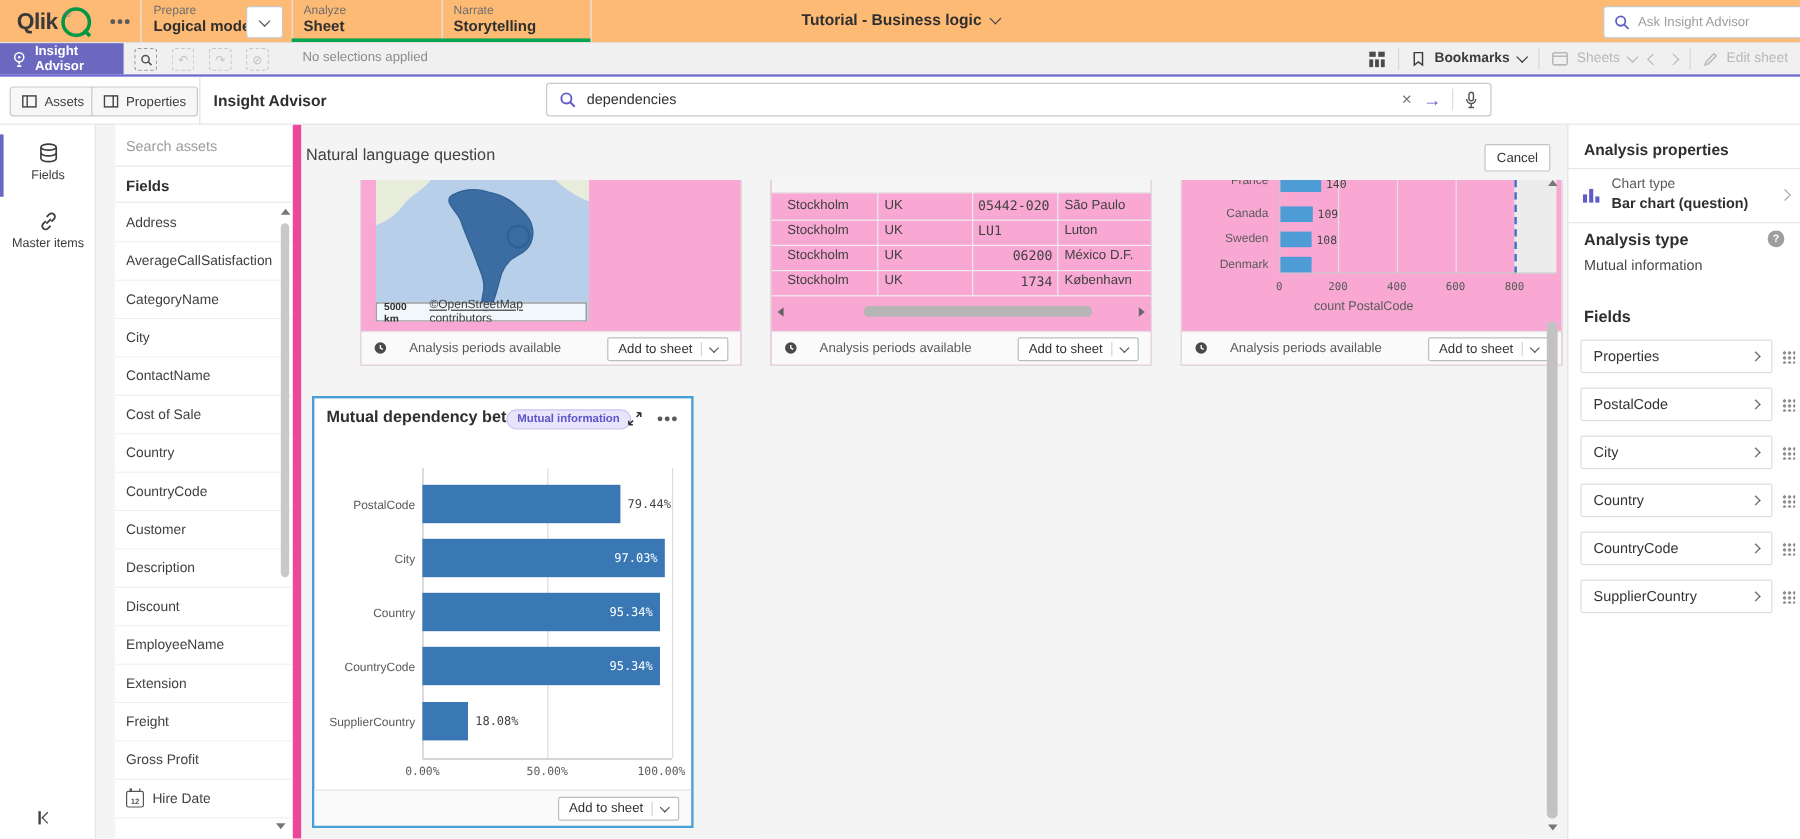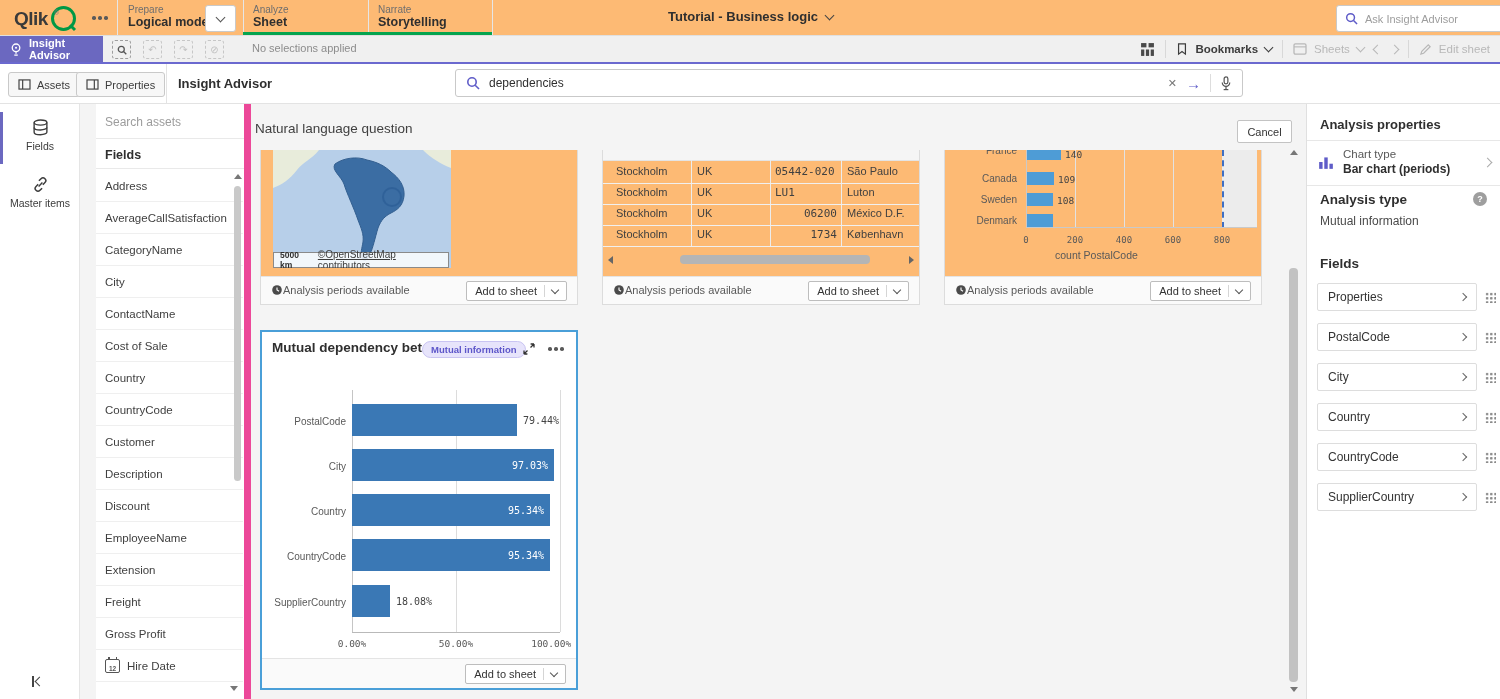--- a/index.html
+++ b/index.html
@@ -68,23 +68,23 @@
   .tri{width:0;height:0;}
   .tri.up{border-left:4px solid transparent;border-right:4px solid transparent;border-bottom:5px solid #777;}
   .tri.down{border-left:4px solid transparent;border-right:4px solid transparent;border-top:5px solid #777;}
   .tri.left{border-top:4px solid transparent;border-bottom:4px solid transparent;border-right:5px solid #666;}
   .tri.rightt{border-top:4px solid transparent;border-bottom:4px solid transparent;border-left:5px solid #666;}
   .collapse-ic{position:absolute;left:32px;bottom:12px;display:flex;align-items:center;color:#444;}
   .collapse-ic .bar{width:2px;height:11px;background:#444;margin-right:2px;}
   
   .nlq-title{left:255px;top:121px;font-size:13.5px;color:#404040;}
   .cancel-btn{left:1237px;top:120px;width:55px;height:23px;background:#fff;border:1px solid #c3c3c3;border-radius:2px;display:flex;align-items:center;justify-content:center;font-size:11px;color:#333;box-sizing:border-box;}
-  .card{background:#fdba74;border:1px solid #dcdcdc;border-top:none;box-sizing:border-box;overflow:hidden;}
+  .card{background:#f9a8d4;border:1px solid #dcdcdc;border-top:none;box-sizing:border-box;overflow:hidden;margin-left:40px;}
   .card-footer{position:absolute;left:0;bottom:0;width:100%;height:28px;background:#fafafa;border-top:1px solid #e4e4e4;box-sizing:border-box;}
-  .ap-note{position:absolute;left:10px;top:7px;display:flex;align-items:center;gap:0;font-size:11px;color:#595959;}
+  .ap-note{position:absolute;left:10px;top:7px;display:flex;align-items:center;gap:18px;font-size:11px;color:#595959;}
   .add-btn{position:absolute;right:10px;top:4px;height:20px;background:#fff;border:1px solid #bdbdbd;border-radius:2px;display:flex;align-items:center;gap:7px;padding:0 8px;font-size:11px;color:#333;box-sizing:border-box;}
   .add-btn .chev{width:5px;height:5px;color:#555;}
   
   .t-row{position:absolute;left:0;width:316px;height:21px;border-bottom:1px solid #f0f0f0;font-size:11px;color:#404040;}
   .t-row .c{position:absolute;top:3px;}
   .colline{position:absolute;top:10px;height:86px;width:1px;background:#ececec;}
   .hscroll-thumb{position:absolute;height:9px;background:#b5b5b5;border-radius:4px;}
   
   .sb-label{position:absolute;left:0;width:72px;text-align:right;font-size:10px;color:#595959;}
   .sb-bar{position:absolute;height:13px;background:#4e9cd6;}
@@ -531,21 +531,21 @@
     <div class="rp-title">Analysis properties</div>
     <div class="rp-hr" style="top:36px;"></div>
 
     <div style="position:absolute;left:0;top:36px;width:194px;height:46px;border-bottom:1px solid #e7e7e7;box-sizing:border-box;">
       <svg style="position:absolute;left:11px;top:14px;" width="16" height="16" viewBox="0 0 14 14" fill="#5f5cc8">
           <rect x="1" y="7" width="3" height="6"></rect>
           <rect x="5.5" y="3" width="3" height="10"></rect>
           <rect x="10" y="8.5" width="3" height="4.5"></rect>
         </svg>
       <div class="rp-sub" style="position:absolute;left:36px;top:8px;">Chart type</div>
-      <div class="rp-strong" style="position:absolute;left:36px;top:22px;">Bar chart (periods)</div>
+      <div class="rp-strong" style="position:absolute;left:36px;top:22px;">Bar chart (question)</div>
       <span class="chev right" style="position:absolute;right:10px;top:19px;color:#aaa;"></span>
     </div>
 
     <div class="rp-h" style="position:absolute;left:13px;top:88px;">Analysis type</div>
     <div class="help-circ"></div>
     <div style="position:absolute;left:13px;top:110px;font-size:12px;color:#4a4a4a;">Mutual information</div>
 
     <div class="rp-h" style="position:absolute;left:13px;top:152px;">Fields</div>
 
     <div class="pill" style="top:179px;">

